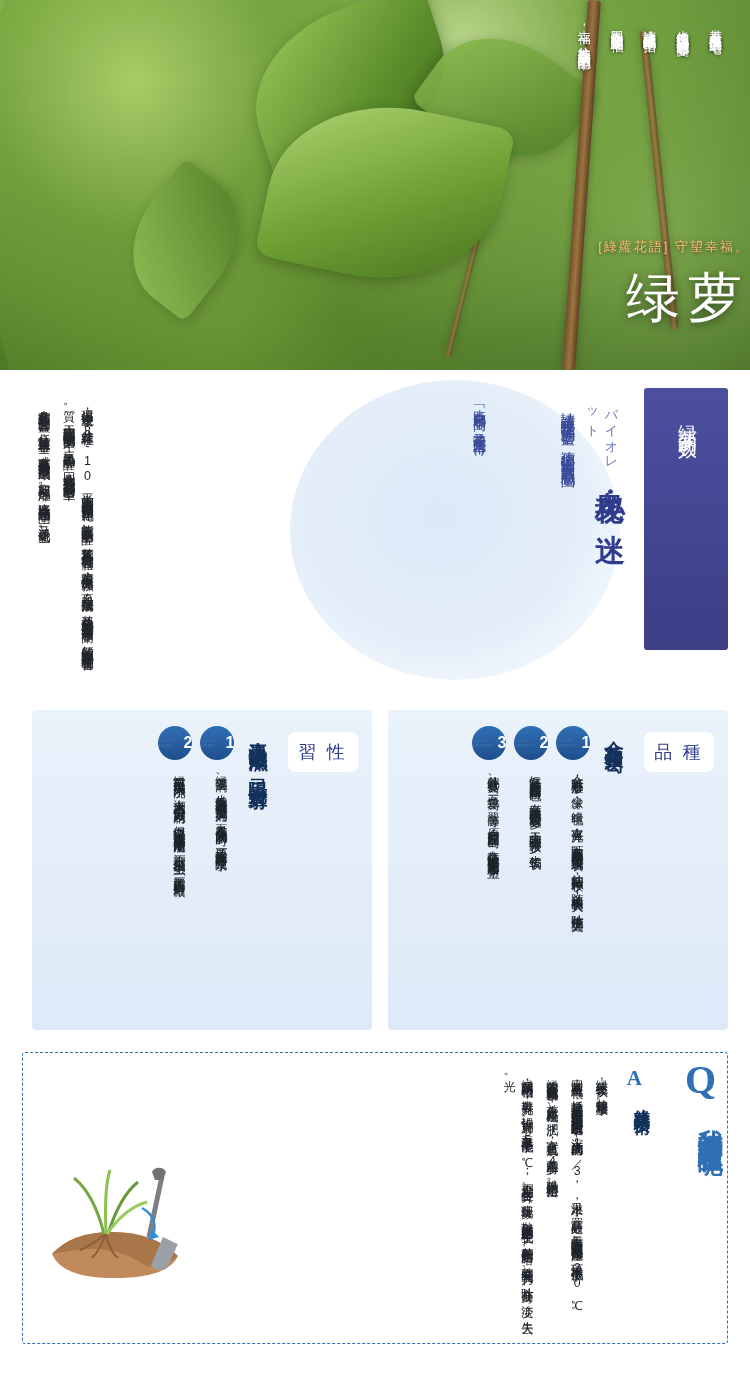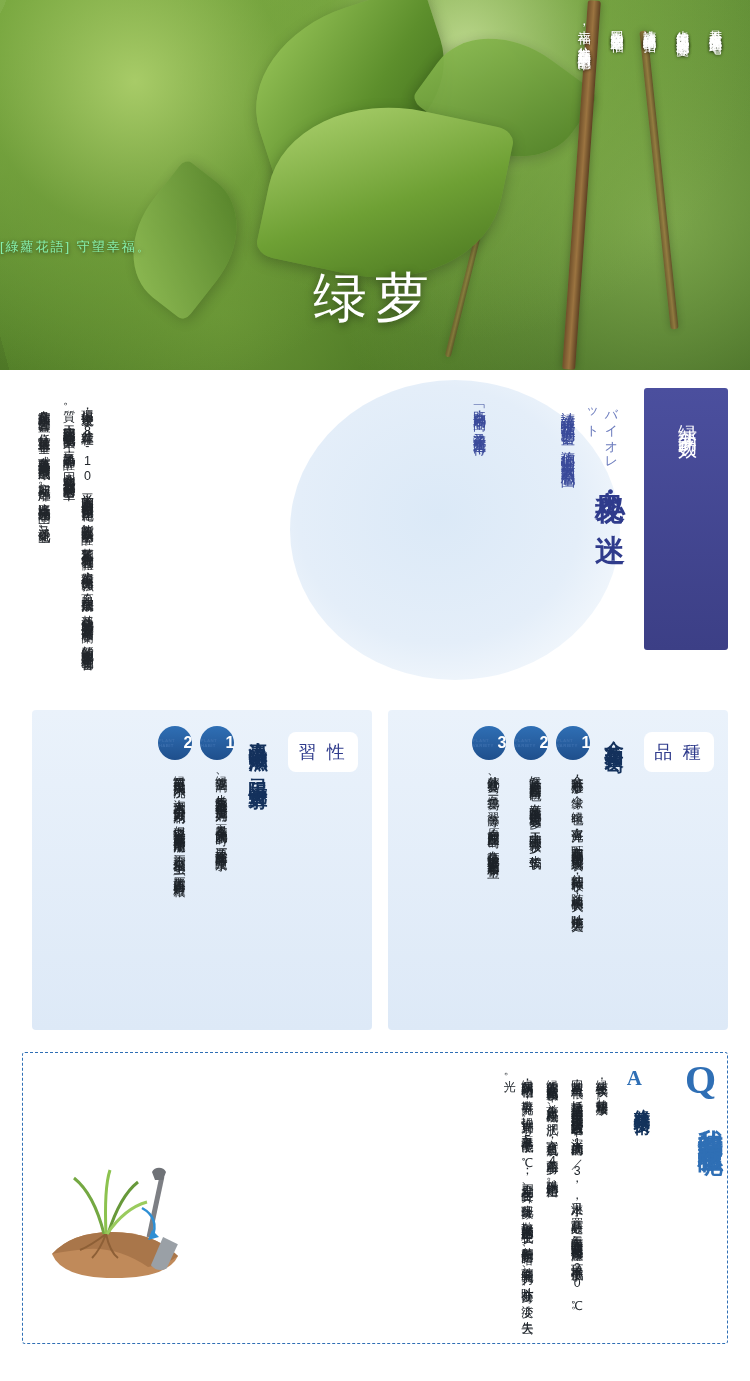--- a/index.html
+++ b/index.html
@@ -74,31 +74,31 @@
     color: #ffffff;
     font-size: 13px;
     text-shadow: 0 1px 3px rgba(0,0,0,.55);
   }
   .hero-poem p { margin-left: 14px; }
 
   .hero-sub {
     position: absolute;
     left: 0; right: 0;
     top: 238px;
-    text-align: left;
-    color: #86efac;
+    text-align: right;
+    color: #fdba74;
     font-size: 13px;
     letter-spacing: 2px;
     text-shadow: 0 1px 4px rgba(0,0,0,.6);
   }
   .hero-title {
     position: absolute;
     left: 0; right: 0;
     top: 262px;
-    text-align: center;
+    text-align: right;
     color: #ffffff;
     font-size: 54px;
     letter-spacing: 8px;
     font-family: "Liberation Serif", serif;
     text-shadow: 0 2px 8px rgba(0,0,0,.55);
   }
 
   
   .sec-benefit {
     position: relative;

